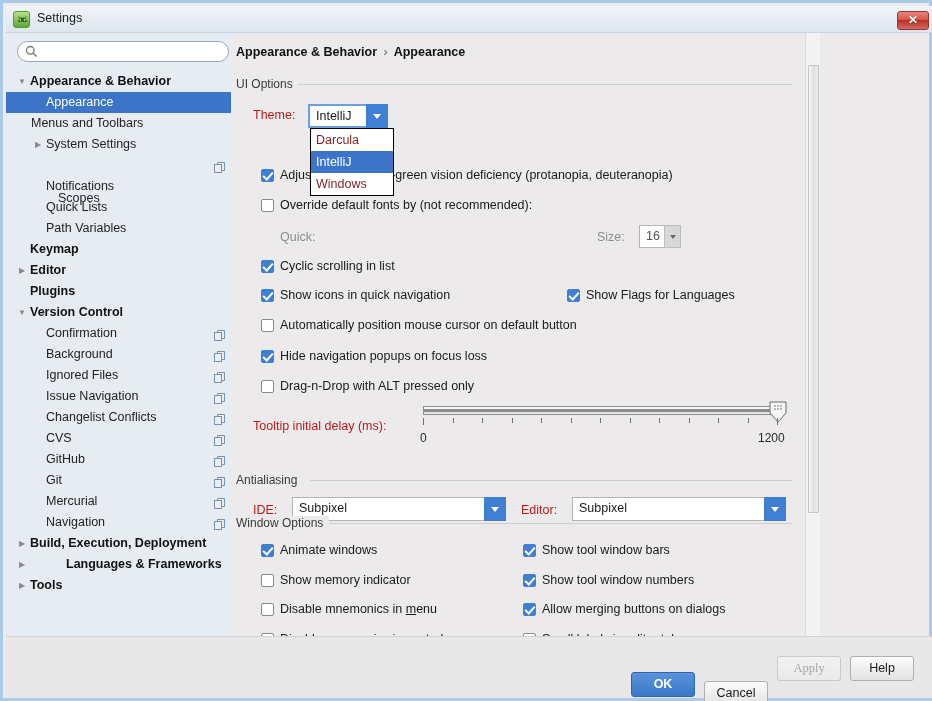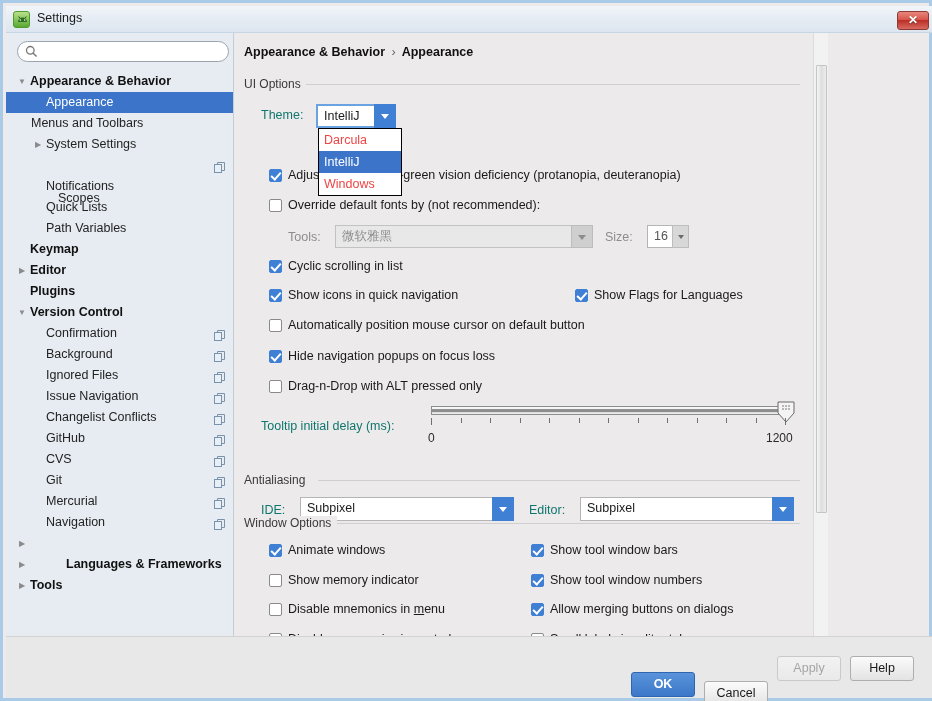--- a/index.html
+++ b/index.html
@@ -74,21 +74,21 @@
     line-height:21px;text-align:center;color:#8a8a8a;font-size:8px;
   }
   .tree-item .lbl{position:absolute;top:0;font-size:12.5px;}
   .tree-item.top > .lbl{font-weight:bold;color:#111;}
   .tree-item.child > .lbl{color:#232323;}
   .tree-item.selected{background:#3b74c8;}
   .tree-item.selected > .lbl{color:#fff;}
   .scope-icon{position:absolute;right:8px;top:4px;}
   
   .content{
-    position:absolute;left:236px;top:30px;width:589px;height:603px;
+    position:absolute;left:228px;top:30px;width:589px;height:603px;
     background:#eceaea;overflow:hidden;
   }
   .breadcrumb{
     position:absolute;left:5px;top:12px;
     font-size:12.5px;font-weight:bold;color:#111;
   }
   .breadcrumb .sep{color:#666;font-weight:normal;padding:0 3px;}
   .section{position:absolute;left:5px;font-size:12px;color:#3a3a3a;}
   .section .sec-label{position:absolute;left:0;top:0;white-space:nowrap;background:#eceaea;padding-right:6px;}
   .section .rule{position:absolute;top:7px;height:1px;background:#cfcfcf;}
@@ -98,21 +98,21 @@
     box-sizing:border-box;border:1px solid #8a8a8a;background:#fff;
     border-radius:2px;cursor:pointer;
   }
   .cb.checked{background:#3f7fd4;border-color:#3f7fd4;}
   .cb.checked:after{
     content:"";position:absolute;left:3px;top:0px;width:4px;height:8px;
     border:solid #fff;border-width:0 2px 2px 0;transform:rotate(42deg);
   }
   .cb-label{position:absolute;left:19px;top:-1px;font-size:12.5px;color:#1a1a1a;white-space:nowrap;}
   .cb-label u{text-decoration:underline;}
-  .field-label{position:absolute;font-size:12.5px;color:#0f766e;}
+  .field-label{position:absolute;font-size:12.5px;color:#b91c1c;}
   .field-label.dim{color:#8d8d8d;}
   
   .combo{position:absolute;box-sizing:border-box;cursor:pointer;}
   .combo .txt{
     position:absolute;left:0;top:0;right:0;bottom:0;
     padding-left:6px;line-height:20px;font-size:12.5px;
     background:#fff;border:1px solid #b5b5b5;box-sizing:border-box;
     white-space:nowrap;overflow:hidden;
   }
   .combo .arw{
@@ -131,21 +131,21 @@
   .combo.small .txt{background:#fff;border:1px solid #b5b5b5;color:#555;}
   .combo.small .arw{width:17px;background:#d8d8d8;border:1px solid #bdbdbd;}
   .combo.small .arw:after{border-top-color:#6a6a6a;border-left-width:3px;border-right-width:3px;border-top-width:4px;margin-left:-3px;}
   
   .popup{
     position:absolute;background:#fff;border:1px solid #000;
     box-sizing:border-box;z-index:50;
   }
   .popup-item{
     height:22px;line-height:22px;padding-left:5px;
-    font-size:12.5px;color:#ef4444;white-space:nowrap;cursor:pointer;
+    font-size:12.5px;color:#7f1d1d;white-space:nowrap;cursor:pointer;
   }
   .popup-item.sel{background:#3b74c8;color:#fff;}
   
   .slider-track{
     position:absolute;height:9px;box-sizing:border-box;
     background:linear-gradient(to bottom,#f7f7f7 0%,#f7f7f7 30%,#919191 30%,#8b8b8b 72%,#d8d8d8 72%,#f0f0f0 100%);
     border:1px solid #8d8d8d;
   }
   .slider-thumb{
     position:absolute;width:18px;height:22px;cursor:pointer;
@@ -289,34 +289,34 @@
             </svg></span>
         </div>
         <div class="tree-item child">
           <span class="lbl" style="left: 40px;">Changelist Conflicts</span>
           <span class="scope-icon"><svg width="11" height="11" viewBox="0 0 11 11">
               <rect x="0.5" y="2.5" width="7" height="8" fill="#e9eff6" stroke="#7a93ad" stroke-width="1"></rect>
               <path d="M3.5 2.5 V0.5 H10.5 V8.5 H7.5" fill="none" stroke="#7a93ad" stroke-width="1"></path>
             </svg></span>
         </div>
         <div class="tree-item child">
+          <span class="lbl" style="left: 40px;">CVS</span>
+          <span class="scope-icon"><svg width="11" height="11" viewBox="0 0 11 11">
+              <rect x="0.5" y="2.5" width="7" height="8" fill="#e9eff6" stroke="#7a93ad" stroke-width="1"></rect>
+              <path d="M3.5 2.5 V0.5 H10.5 V8.5 H7.5" fill="none" stroke="#7a93ad" stroke-width="1"></path>
+            </svg></span>
+        </div>
+        <div class="tree-item child">
           <span class="lbl" style="left: 40px;">GitHub</span>
           <span class="scope-icon"><svg width="11" height="11" viewBox="0 0 11 11">
               <rect x="0.5" y="2.5" width="7" height="8" fill="#e9eff6" stroke="#7a93ad" stroke-width="1"></rect>
               <path d="M3.5 2.5 V0.5 H10.5 V8.5 H7.5" fill="none" stroke="#7a93ad" stroke-width="1"></path>
             </svg></span>
         </div>
         <div class="tree-item child">
-          <span class="lbl" style="left: 40px;">CVS</span>
-          <span class="scope-icon"><svg width="11" height="11" viewBox="0 0 11 11">
-              <rect x="0.5" y="2.5" width="7" height="8" fill="#e9eff6" stroke="#7a93ad" stroke-width="1"></rect>
-              <path d="M3.5 2.5 V0.5 H10.5 V8.5 H7.5" fill="none" stroke="#7a93ad" stroke-width="1"></path>
-            </svg></span>
-        </div>
-        <div class="tree-item child">
           <span class="lbl" style="left: 40px;">Git</span>
           <span class="scope-icon"><svg width="11" height="11" viewBox="0 0 11 11">
               <rect x="0.5" y="2.5" width="7" height="8" fill="#e9eff6" stroke="#7a93ad" stroke-width="1"></rect>
               <path d="M3.5 2.5 V0.5 H10.5 V8.5 H7.5" fill="none" stroke="#7a93ad" stroke-width="1"></path>
             </svg></span>
         </div>
         <div class="tree-item child">
           <span class="lbl" style="left: 40px;">Mercurial</span>
           <span class="scope-icon"><svg width="11" height="11" viewBox="0 0 11 11">
               <rect x="0.5" y="2.5" width="7" height="8" fill="#e9eff6" stroke="#7a93ad" stroke-width="1"></rect>
@@ -325,20 +325,21 @@
         </div>
         <div class="tree-item child">
           <span class="lbl" style="left: 40px;">Navigation</span>
           <span class="scope-icon"><svg width="11" height="11" viewBox="0 0 11 11">
               <rect x="0.5" y="2.5" width="7" height="8" fill="#e9eff6" stroke="#7a93ad" stroke-width="1"></rect>
               <path d="M3.5 2.5 V0.5 H10.5 V8.5 H7.5" fill="none" stroke="#7a93ad" stroke-width="1"></path>
             </svg></span>
         </div>
         <div class="tree-item top">
           <span class="arrow" style="left: 10px;">▶</span>
+          <span class="lbl" style="left: 24px;">Build, Execution, Deployment</span>
         </div>
         <div class="tree-item top">
           <span class="arrow" style="left: 10px;">▶</span>
           <span class="lbl" style="left: 24px; padding-left: 36px;">Languages &amp; Frameworks</span>
         </div>
         <div class="tree-item top">
           <span class="arrow" style="left: 10px;">▶</span>
           <span class="lbl" style="left: 24px;">Tools</span>
         </div>
       </div>
@@ -372,25 +373,21 @@
     <div class="cb-row" style="left:30px;top:136px;">
       <span class="cb checked"></span>
       <span class="cb-label">Adjust colors for red-green vision deficiency (protanopia, deuteranopia)</span>
     </div>
 
     <div class="cb-row" style="left:30px;top:166px;">
       <span class="cb"></span>
       <span class="cb-label">Override default fonts by (not recommended):</span>
     </div>
 
-    <span class="field-label dim" style="left:49px;top:197px;">Tools:</span>
-    <div class="combo disabled" style="left:96px;top:192px;width:258px;height:23px;">
-      <span class="txt">微软雅黑</span>
-      <span class="arw"></span>
-    </div>
+    <span class="field-label dim" style="left:49px;top:197px;">Quick:</span>
     <span class="field-label dim" style="left:366px;top:197px;">Size:</span>
     <div class="combo small disabled" style="left:408px;top:192px;width:42px;height:23px;">
       <span class="txt">16</span>
       <span class="arw"></span>
     </div>
 
     <div class="cb-row" style="left:30px;top:227px;">
       <span class="cb checked"></span>
       <span class="cb-label">Cyclic scrolling in list</span>
     </div>
@@ -503,17 +500,17 @@
     </div>
 
     <div class="vscroll">
       <div class="vthumb" style="top:32px;height:448px;"></div>
     </div>
   </div>
 
   <div class="buttonbar">
     <div class="btn default" style="left:625px;width:64px;margin-top:16px;">OK</div>
     <div class="btn" style="left:698px;width:64px;margin-top:25px;">Cancel</div>
-    <div class="btn disabled" style="left:771px;width:64px;">Apply</div>
+    <div class="btn disabled" style="left:771px;width:64px;font-family:Liberation Serif, serif;">Apply</div>
     <div class="btn" style="left:844px;width:64px;">Help</div>
   </div>
 
 </div>
 
 </body></html>

